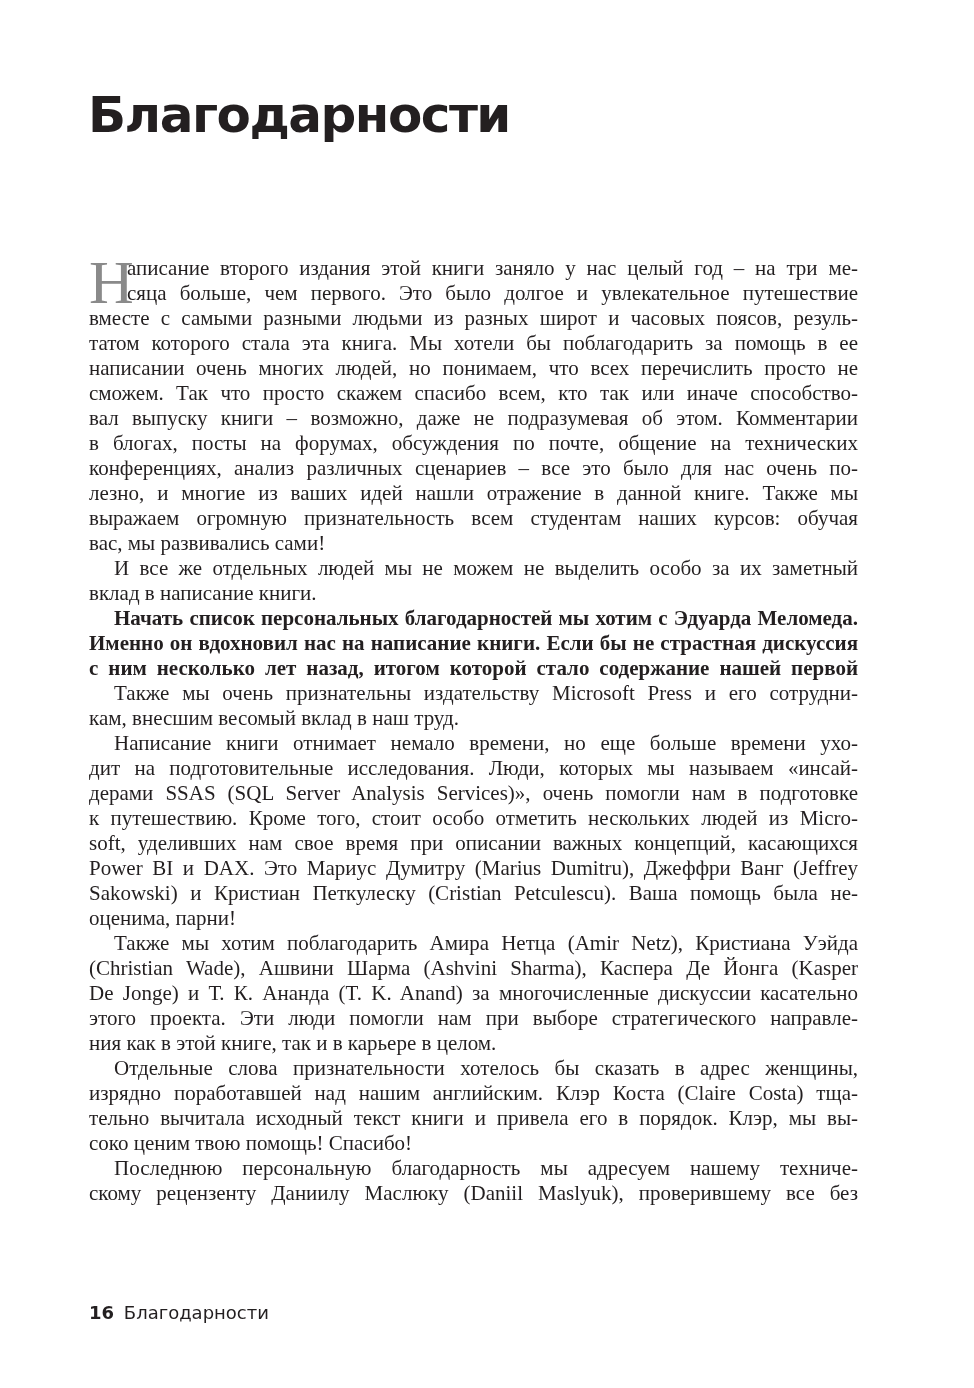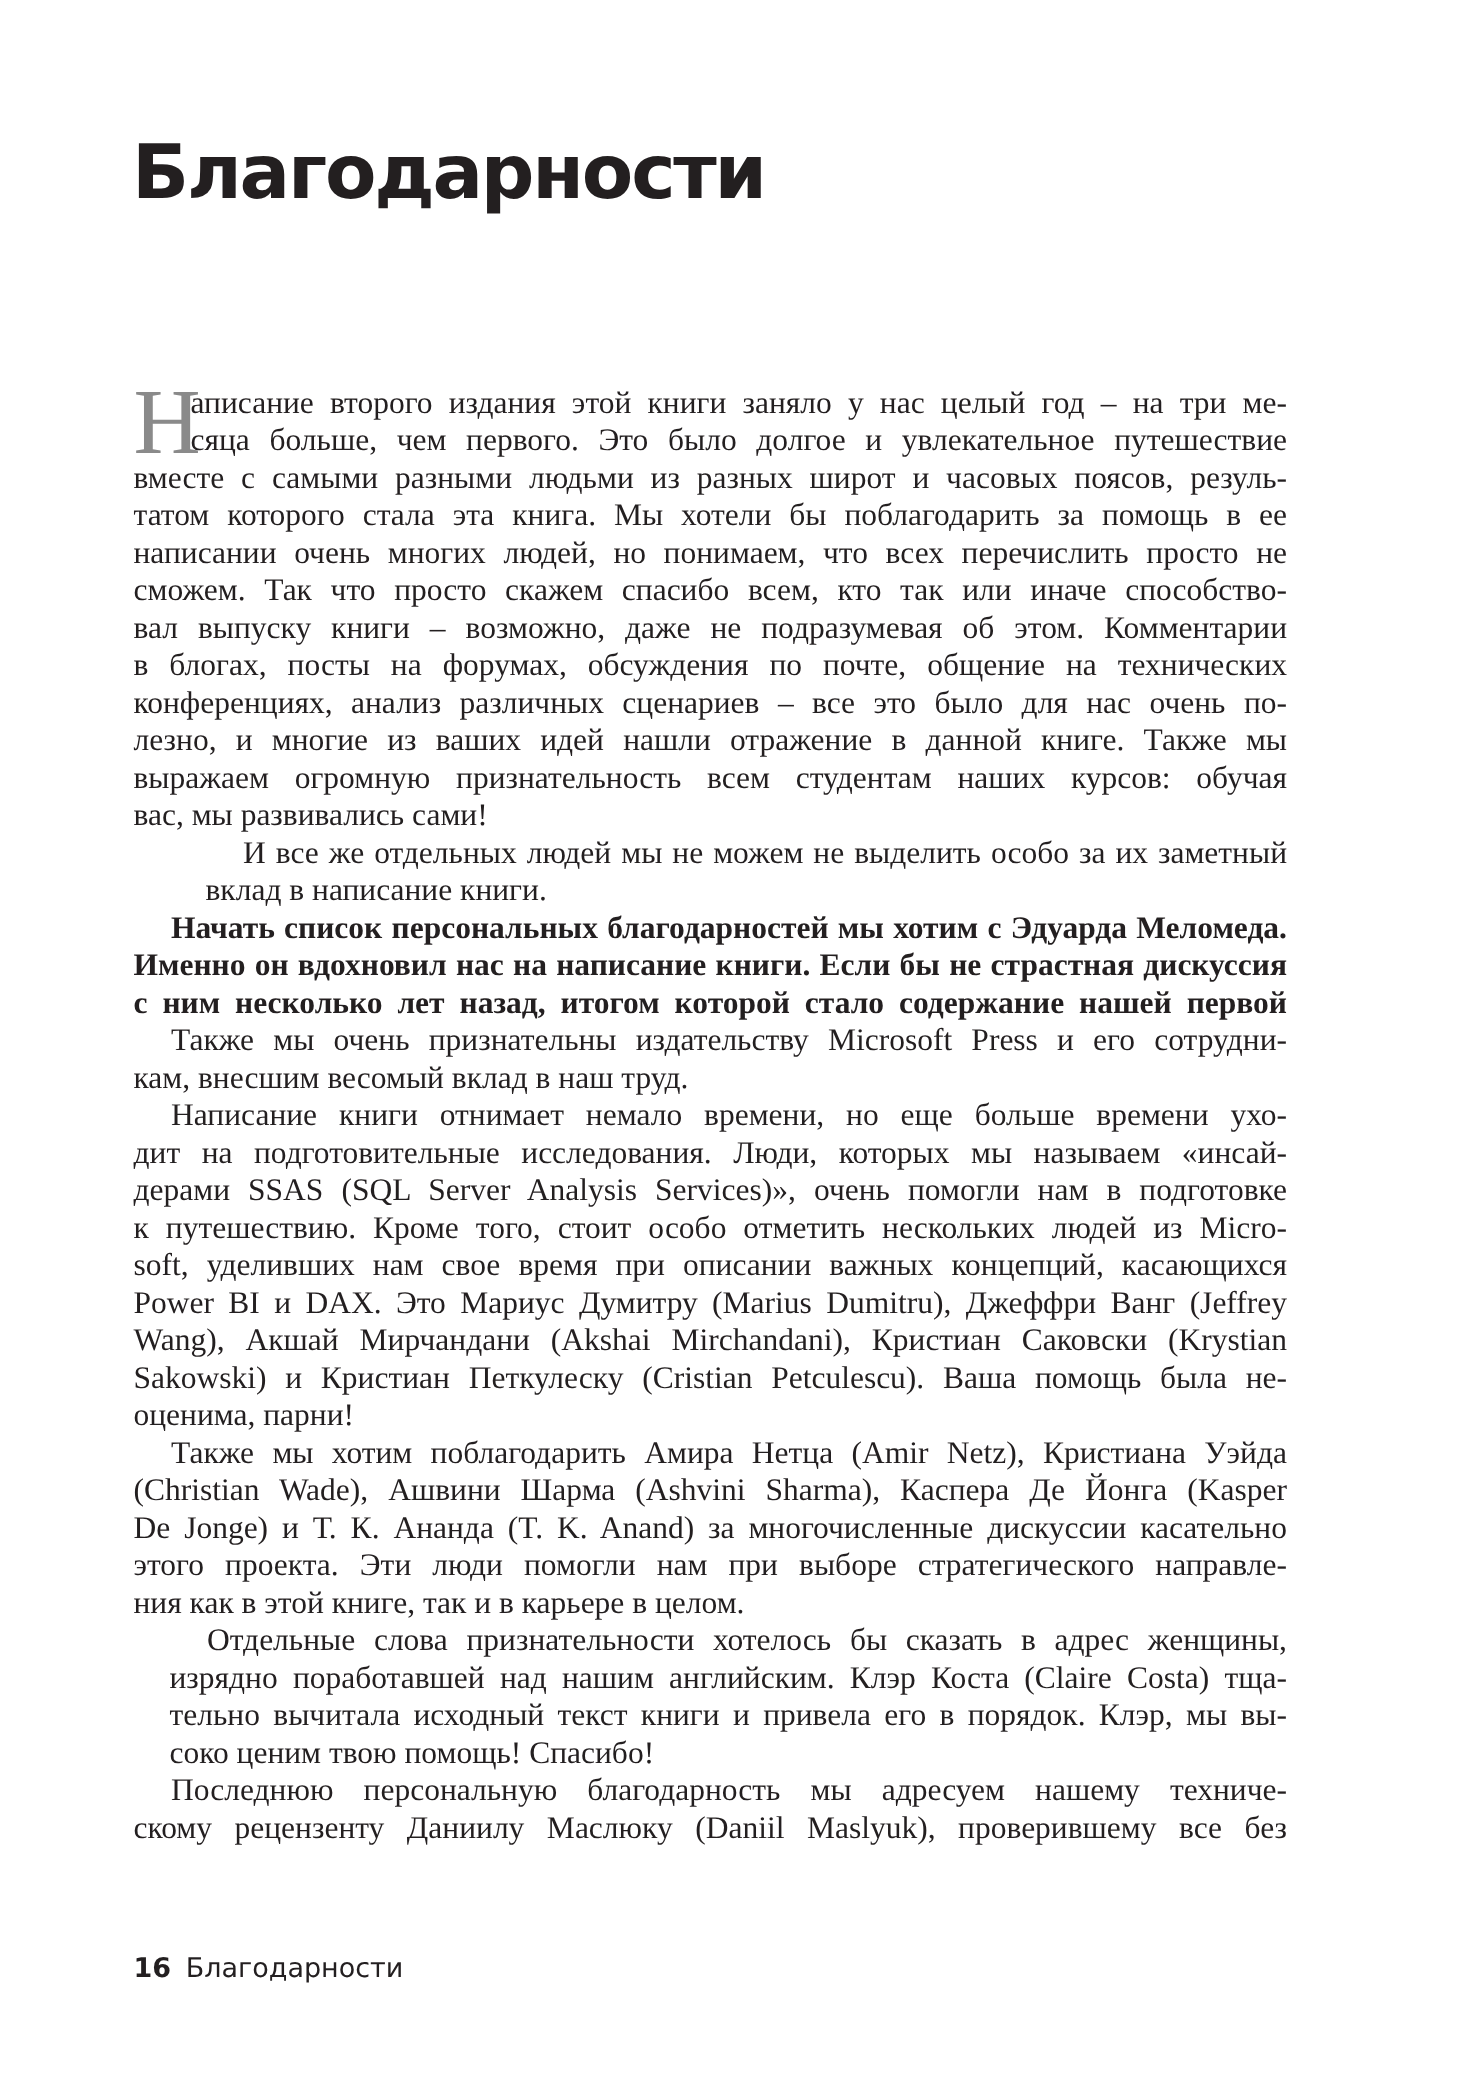--- a/index.html
+++ b/index.html
@@ -47,52 +47,51 @@
       <span class="line">татом которого стала эта книга. Мы хотели бы поблагодарить за помощь в ее</span>
       <span class="line">написании очень многих людей, но понимаем, что всех перечислить просто не</span>
       <span class="line">сможем. Так что просто скажем спасибо всем, кто так или иначе способство-</span>
       <span class="line">вал выпуску книги – возможно, даже не подразумевая об этом. Комментарии</span>
       <span class="line">в блогах, посты на форумах, обсуждения по почте, общение на технических</span>
       <span class="line">конференциях, анализ различных сценариев – все это было для нас очень по-</span>
       <span class="line">лезно, и многие из ваших идей нашли отражение в данной книге. Также мы</span>
       <span class="line">выражаем огромную признательность всем студентам наших курсов: обучая</span>
       <span class="line last">вас, мы развивались сами!</span>
     </div>
-    <div style="position: relative; margin-left: 48px;">
+    <div style="position: relative;">
       <span class="line indent">И все же отдельных людей мы не можем не выделить особо за их заметный</span>
       <span class="line last">вклад в написание книги.</span>
     </div>
     <div style="position: relative; font-weight: bold;">
       <span class="line indent">Начать список персональных благодарностей мы хотим с Эдуарда Меломеда.</span>
       <span class="line">Именно он вдохновил нас на написание книги. Если бы не страстная дискуссия</span>
       <span class="line">с ним несколько лет назад, итогом которой стало содержание нашей первой</span>
     </div>
     <div style="position: relative;">
       <span class="line indent">Также мы очень признательны издательству Microsoft Press и его сотрудни-</span>
       <span class="line last">кам, внесшим весомый вклад в наш труд.</span>
     </div>
     <div style="position: relative;">
       <span class="line indent">Написание книги отнимает немало времени, но еще больше времени ухо-</span>
       <span class="line">дит на подготовительные исследования. Люди, которых мы называем «инсай-</span>
       <span class="line">дерами SSAS (SQL Server Analysis Services)», очень помогли нам в подготовке</span>
       <span class="line">к путешествию. Кроме того, стоит особо отметить нескольких людей из Micro-</span>
       <span class="line">soft, уделивших нам свое время при описании важных концепций, касающихся</span>
       <span class="line">Power BI и DAX. Это Мариус Думитру (Marius Dumitru), Джеффри Ванг (Jeffrey</span>
-      <span class="line">Wang), Акшай Мирчандани (Akshai Mirchandani), Кристиан Саковски (Krystian</span>
       <span class="line">Sakowski) и Кристиан Петкулеску (Cristian Petculescu). Ваша помощь была не-</span>
       <span class="line last">оценима, парни!</span>
     </div>
     <div style="position: relative;">
       <span class="line indent">Также мы хотим поблагодарить Амира Нетца (Amir Netz), Кристиана Уэйда</span>
       <span class="line">(Christian Wade), Ашвини Шарма (Ashvini Sharma), Каспера Де Йонга (Kasper</span>
       <span class="line">De Jonge) и Т. К. Ананда (T. K. Anand) за многочисленные дискуссии касательно</span>
       <span class="line">этого проекта. Эти люди помогли нам при выборе стратегического направле-</span>
       <span class="line last">ния как в этой книге, так и в карьере в целом.</span>
     </div>
-    <div style="position: relative; margin-left: 24px;">
+    <div style="position: relative;">
       <span class="line indent">Отдельные слова признательности хотелось бы сказать в адрес женщины,</span>
       <span class="line">изрядно поработавшей над нашим английским. Клэр Коста (Claire Costa) тща-</span>
       <span class="line">тельно вычитала исходный текст книги и привела его в порядок. Клэр, мы вы-</span>
       <span class="line last">соко ценим твою помощь! Спасибо!</span>
     </div>
     <div style="position: relative;">
       <span class="line indent">Последнюю персональную благодарность мы адресуем нашему техниче-</span>
       <span class="line">скому рецензенту Даниилу Маслюку (Daniil Maslyuk), проверившему все без</span>
     </div>
   </div>

